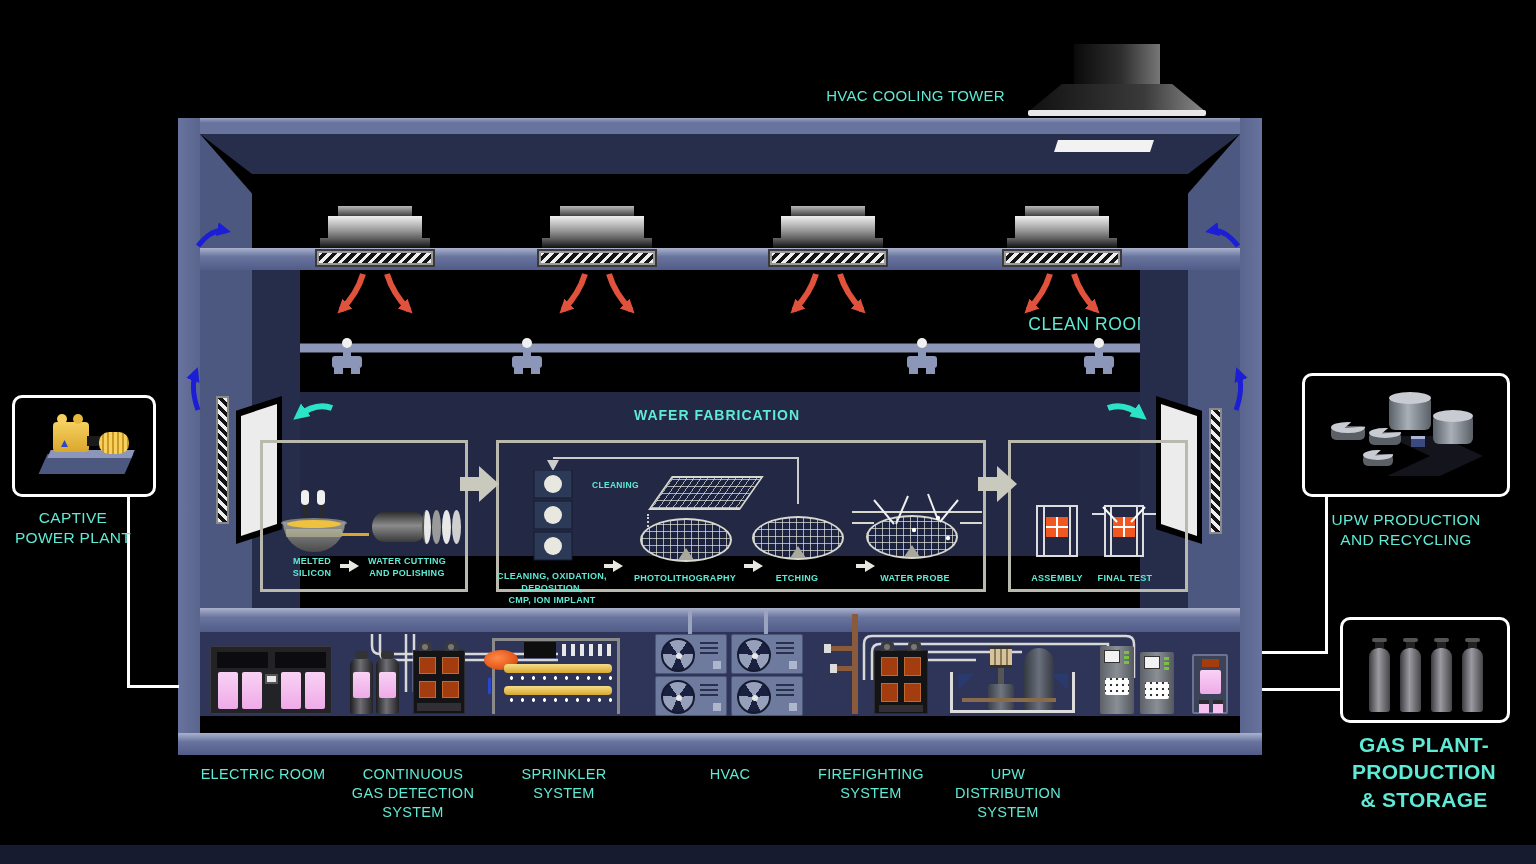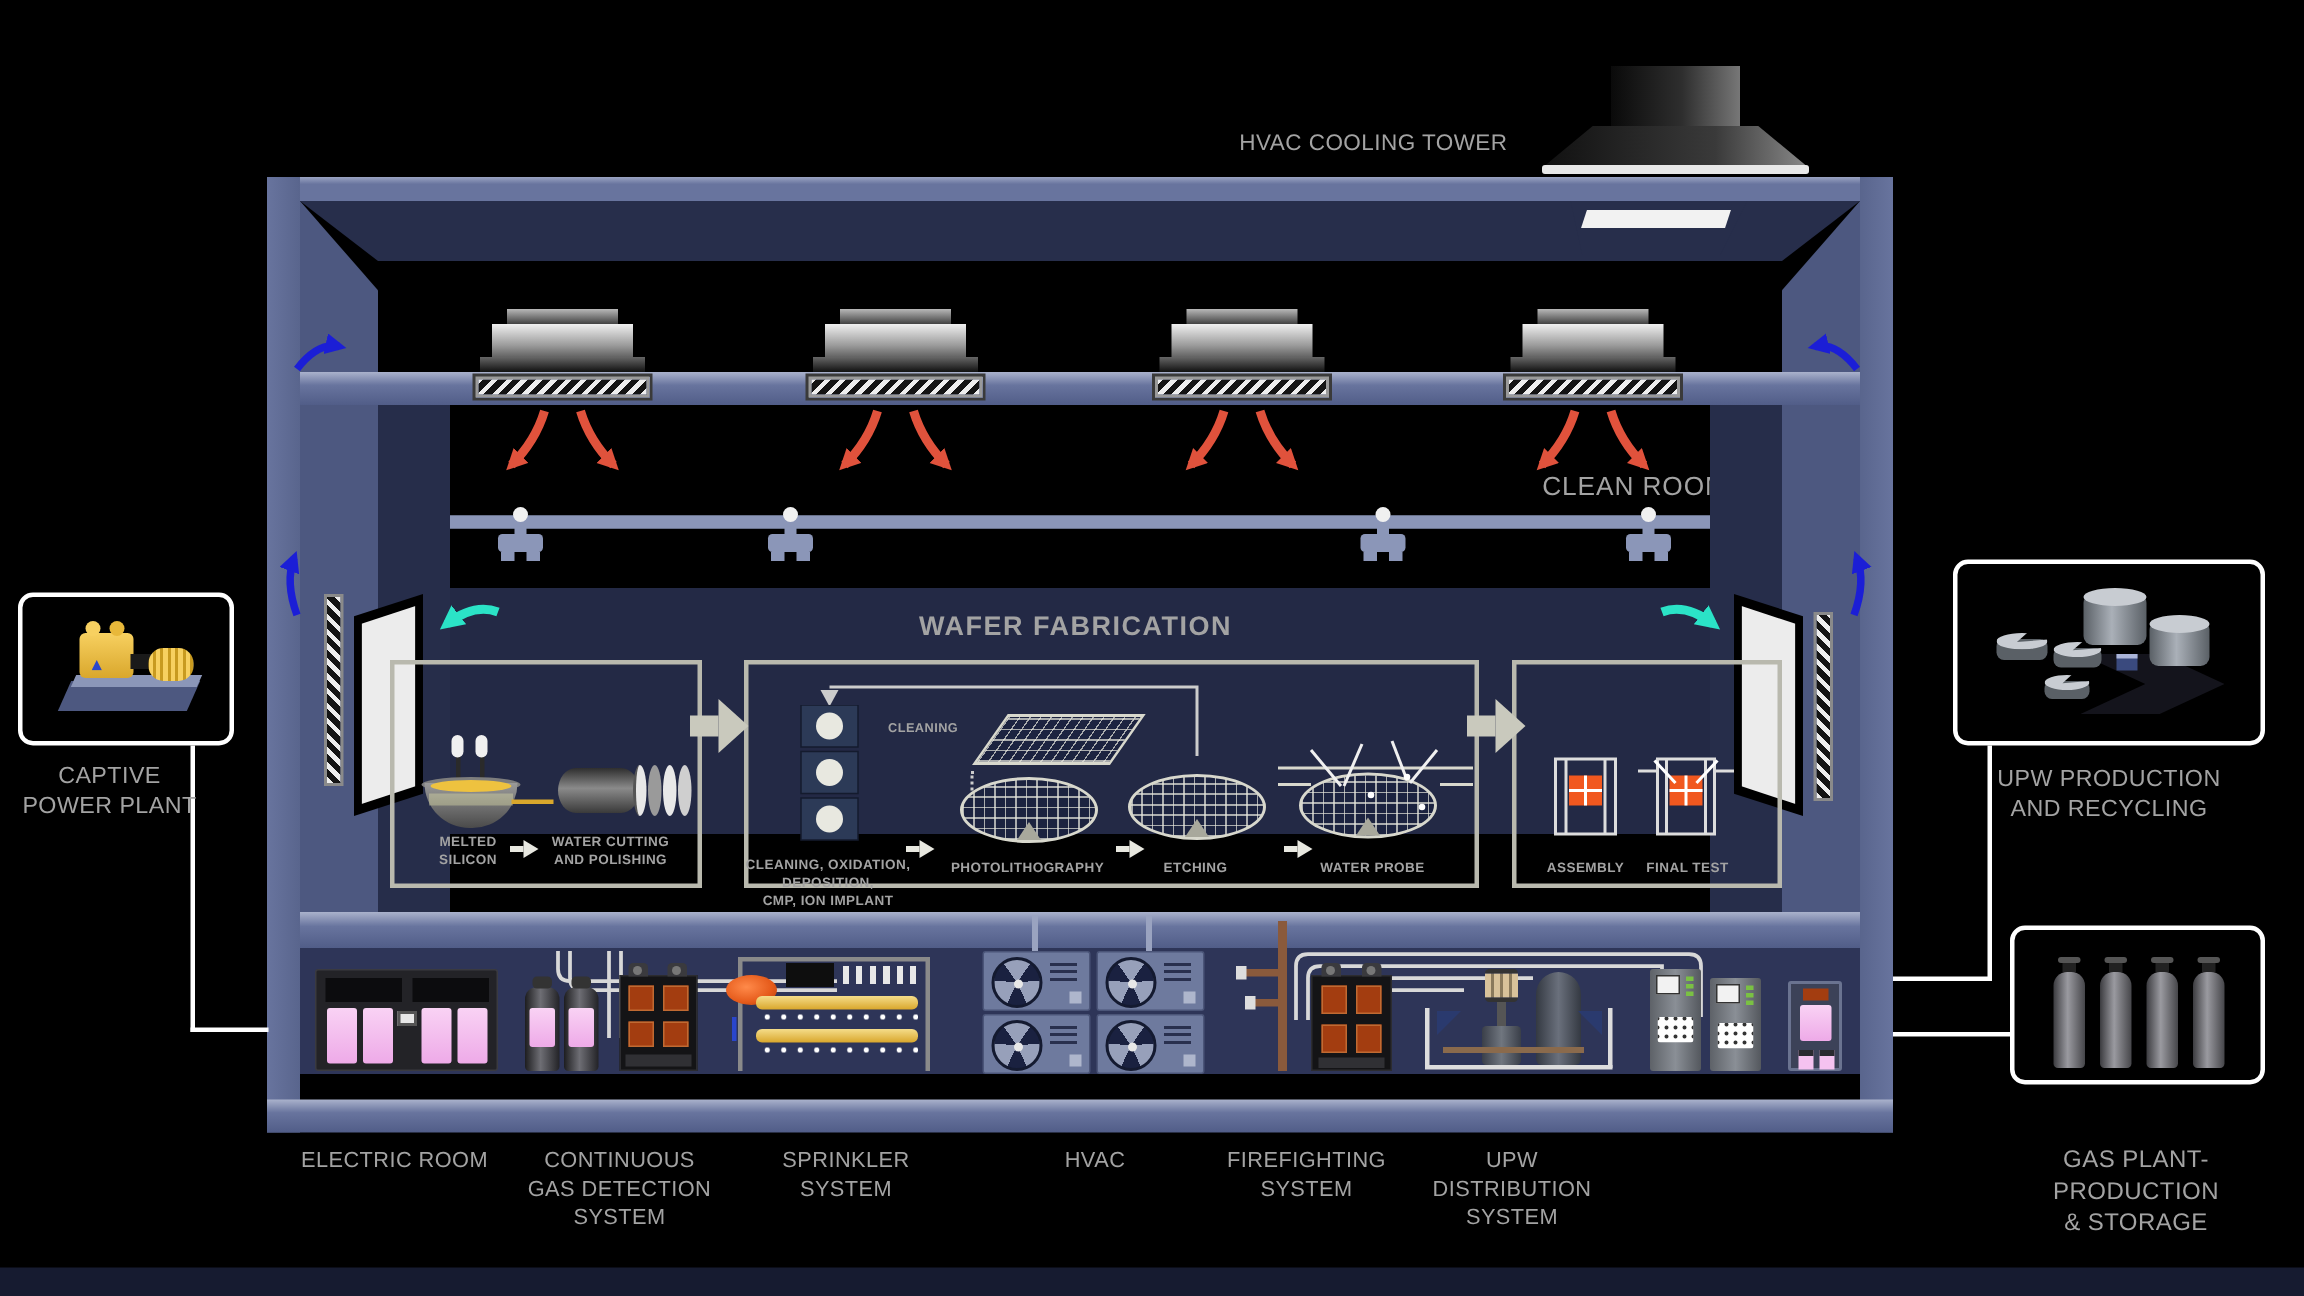--- a/index.html
+++ b/index.html
@@ -1,20 +1,20 @@
 <!DOCTYPE html>
 <html style="--frame: #68749e; --frame-light: #9aa3c2; --wall-dark: #4d5880; --panel-navy: #262d4a; --fab-navy: #232945; --subfab: #2e3558; --box-border: #b9b9ae; --arrow-red: #e0523c; --arrow-teal: #2be3c7; --arrow-blue: #1b1ed6; --pink: #f5c2f0; --orange-panel: #a33d10; --chip-orange: #f1581f; --yellow: #eec23f;"><head>
 <meta charset="utf-8">
 <style>
   html,body{margin:0;padding:0;background:#000;}
   #stage{position:relative;width:1536px;height:864px;background:#000;overflow:hidden;
          font-family:"Liberation Sans",sans-serif;color:#fff;}
   #stage *{box-sizing:border-box;}
   .abs{position:absolute;}
-  .lbl{position:absolute;color:#a3a3a3;white-space:pre-line;text-align:center;line-height:1.3;letter-spacing:.3px;}
+  .lbl{position:absolute;color:#5eead4;white-space:pre-line;text-align:center;line-height:1.3;letter-spacing:.3px;}
   .lbl-sys{font-size:14.5px;}
   .lbl-proc{font-size:9px;font-weight:700;line-height:1.35;}
   .frame{background:linear-gradient(180deg,var(--frame-light,#9aa3c2) 0%,var(--frame,#68749e) 30%,var(--frame,#68749e) 100%);}
   .framev{background:linear-gradient(90deg,var(--frame,#68749e),#59658d);}
   .beam{background:linear-gradient(180deg,#aab2cc,var(--frame,#68749e) 40%,#515d88);}
   .wall-dark{background:var(--wall-dark,#4d5880);}
   .panel-navy{background:var(--panel-navy,#262d4a);}
   .ventH{background:repeating-linear-gradient(-45deg,#eee 0 3px,#141414 3px 7px);border:2px solid #9a9a9a;box-shadow:0 0 0 2px #3a3a3a;}
   .ventV{background:repeating-linear-gradient(45deg,#eee 0 3px,#141414 3px 7px);border:2px solid #8a8a8a;}
   .pbox{position:absolute;border:3px solid var(--box-border,#b9b9ae);}
@@ -157,21 +157,21 @@
     <g fill="#8b96b8">
       <circle cx="849" cy="5" r="5" fill="#f0f0f0"></circle>
         <rect x="845" y="12" width="8" height="8"></rect>
         <rect x="834" y="18" width="30" height="12" rx="3"></rect>
         <rect x="836" y="30" width="9" height="6"></rect>
         <rect x="853" y="30" width="9" height="6"></rect>
     </g>
   </svg>
 
   <div class="abs" style="left:292px;top:392px;width:856px;height:164px;background:var(--fab-navy,#232945);"></div>
-  <div class="lbl" style="left:567px;top:406px;width:300px;font-size:18px;font-weight:600;letter-spacing:1px;">WAFER FABRICATION</div>
+  <div class="lbl" style="left:567px;top:406px;width:300px;font-size:14px;font-weight:600;letter-spacing:1px;">WAFER FABRICATION</div>
 
   <div class="panel-navy abs" style="left:252px;top:270px;width:48px;height:338px;"></div>
   <div class="panel-navy abs" style="left:1140px;top:270px;width:48px;height:338px;"></div>
   <div class="ventV abs" style="left:216px;top:396px;width:13px;height:128px;"></div>
   <div class="ventV abs" style="left:1209px;top:408px;width:13px;height:126px;"></div>
   <div class="abs" style="left:236px;top:396px;width:46px;height:148px;background:#000;clip-path:polygon(0 10%,100% 0,100% 90%,0 100%);">
     <div class="abs" style="left:5px;top:8px;width:36px;height:132px;background:#ececec;clip-path:polygon(0 9%,100% 0,100% 91%,0 100%);"></div>
   </div>
   <div class="abs" style="left:1156px;top:396px;width:46px;height:148px;background:#000;clip-path:polygon(0 0,100% 10%,100% 100%,0 90%);">
     <div class="abs" style="left:5px;top:8px;width:36px;height:132px;background:#ececec;clip-path:polygon(0 0,100% 9%,100% 100%,0 91%);"></div>
@@ -486,18 +486,18 @@
       <div class="abs" style="left:37px;top:6px;width:9px;height:8px;background:#222;"></div>
         <div class="abs" style="left:34px;top:4px;width:15px;height:4px;background:#555;border-radius:2px;"></div>
       <div class="abs" style="left:62px;top:14px;width:21px;height:64px;background:linear-gradient(90deg,#3c3c40,#9a9aa0 45%,#46464a);border-radius:9px 9px 3px 3px;"></div>
       <div class="abs" style="left:68px;top:6px;width:9px;height:8px;background:#222;"></div>
         <div class="abs" style="left:65px;top:4px;width:15px;height:4px;background:#555;border-radius:2px;"></div>
       <div class="abs" style="left:93px;top:14px;width:21px;height:64px;background:linear-gradient(90deg,#3c3c40,#9a9aa0 45%,#46464a);border-radius:9px 9px 3px 3px;"></div>
       <div class="abs" style="left:99px;top:6px;width:9px;height:8px;background:#222;"></div>
         <div class="abs" style="left:96px;top:4px;width:15px;height:4px;background:#555;border-radius:2px;"></div>
     </div>
   </div>
-  <div class="lbl" style="left:1324px;top:764px;width:200px;font-size:16px;">GAS PLANT-
+  <div class="lbl" style="left:1324px;top:731px;width:200px;font-size:21px;font-weight:bold;">GAS PLANT-
 PRODUCTION
 &amp; STORAGE</div>
 
   <div class="abs" style="left:0;top:845px;width:1536px;height:19px;background:#161b30;"></div>
 </div>
 
 </body></html>

